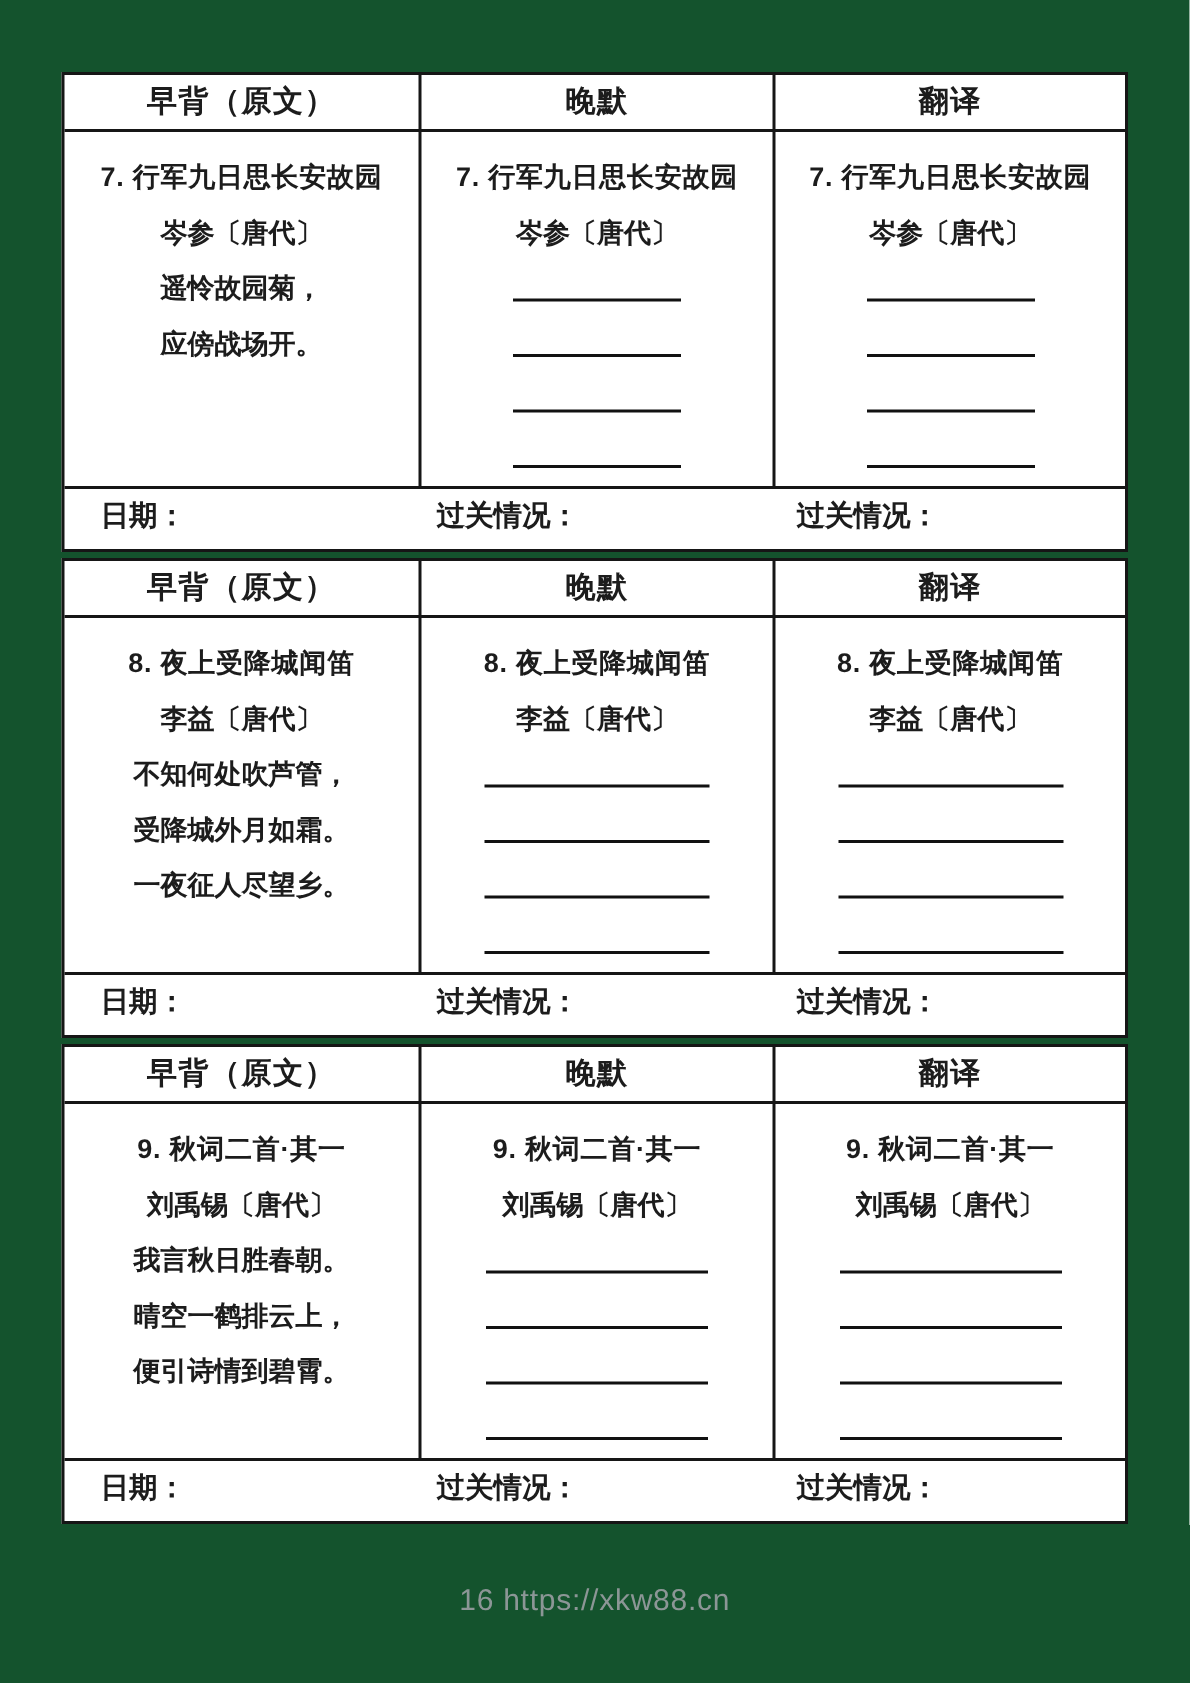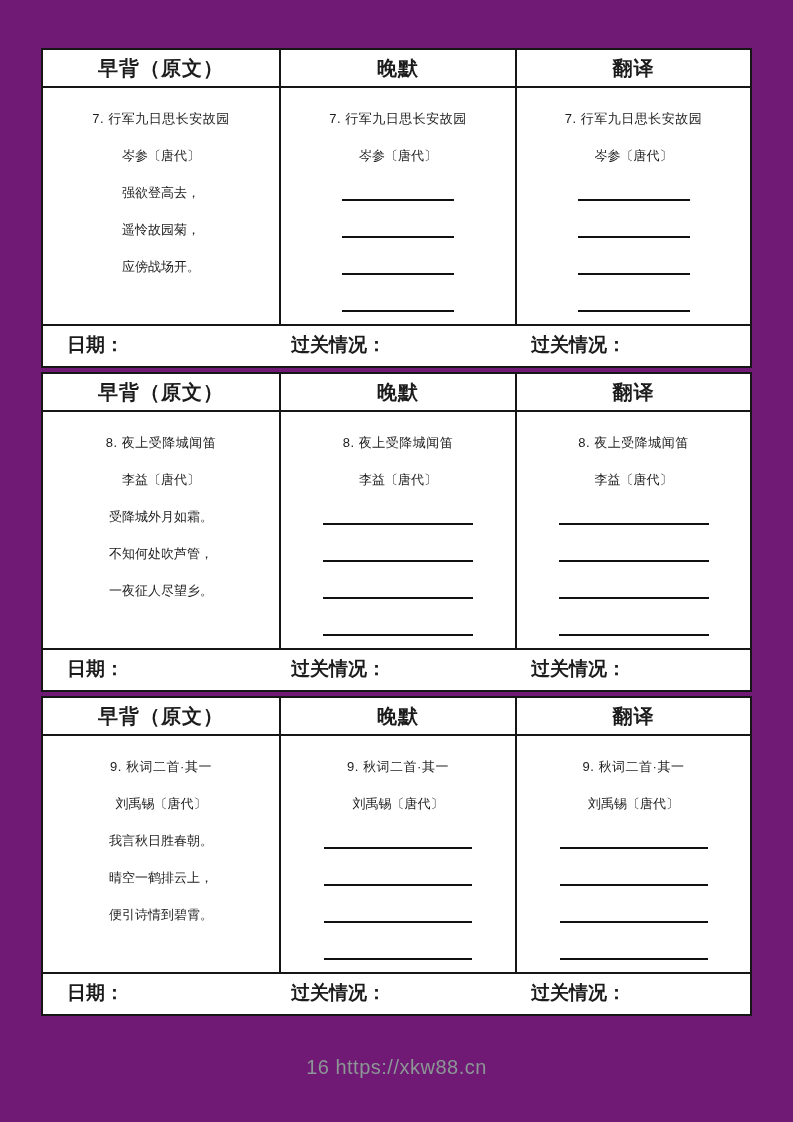--- a/index.html
+++ b/index.html
@@ -5,21 +5,21 @@
   * { margin: 0; padding: 0; box-sizing: border-box; }
   html, body { background: #ffffff; }
   body {
     font-family: "Liberation Sans", "DejaVu Sans", sans-serif;
     color: #1c1c1c;
   }
   .page {
     position: relative;
     width: 793px;
     height: 1122px;
-    background: #701a75;
+    background: #14532d;
     overflow: hidden;
   }
   .tables-wrap {
     position: absolute;
     left: 41px;
     top: 48px;
     width: 711px;
   }
   .poem-table {
     width: 711px;
@@ -42,22 +42,22 @@
   .content-cell {
     height: 236px;
     padding-top: 12px;
     display: flex;
     flex-direction: column;
     align-items: center;
   }
   .line {
     height: 37px;
     line-height: 37px;
-    font-size: 13px;
-    font-weight: 400;
+    font-size: 18px;
+    font-weight: 700;
     white-space: nowrap;
     text-align: center;
   }
   .line.title { letter-spacing: 0.5px; }
   .blank-slot {
     height: 37px;
     display: flex;
     align-items: center;
     justify-content: center;
   }
@@ -99,21 +99,20 @@
     <section class="poem-table t0">
       <div class="row header-row">
         <div class="header-cell div">早背（原文）</div>
         <div class="header-cell div">晚默</div>
         <div class="header-cell">翻译</div>
       </div>
       <div class="row content-row">
         <div class="content-cell div">
           <div class="line title">7. 行军九日思长安故园</div>
           <div class="line">岑参〔唐代〕</div>
-          <div class="line">强欲登高去，</div>
           <div class="line">遥怜故园菊，</div>
           <div class="line">应傍战场开。</div>
         </div>
         <div class="content-cell div">
           <div class="line title">7. 行军九日思长安故园</div>
           <div class="line">岑参〔唐代〕</div>
           <div class="blank-slot">
               <div class="blank-rule"></div>
             </div>
           <div class="blank-slot">
@@ -153,22 +152,22 @@
     <section class="poem-table t1">
       <div class="row header-row">
         <div class="header-cell div">早背（原文）</div>
         <div class="header-cell div">晚默</div>
         <div class="header-cell">翻译</div>
       </div>
       <div class="row content-row">
         <div class="content-cell div">
           <div class="line title">8. 夜上受降城闻笛</div>
           <div class="line">李益〔唐代〕</div>
+          <div class="line">不知何处吹芦管，</div>
           <div class="line">受降城外月如霜。</div>
-          <div class="line">不知何处吹芦管，</div>
           <div class="line">一夜征人尽望乡。</div>
         </div>
         <div class="content-cell div">
           <div class="line title">8. 夜上受降城闻笛</div>
           <div class="line">李益〔唐代〕</div>
           <div class="blank-slot">
               <div class="blank-rule"></div>
             </div>
           <div class="blank-slot">
               <div class="blank-rule"></div>

